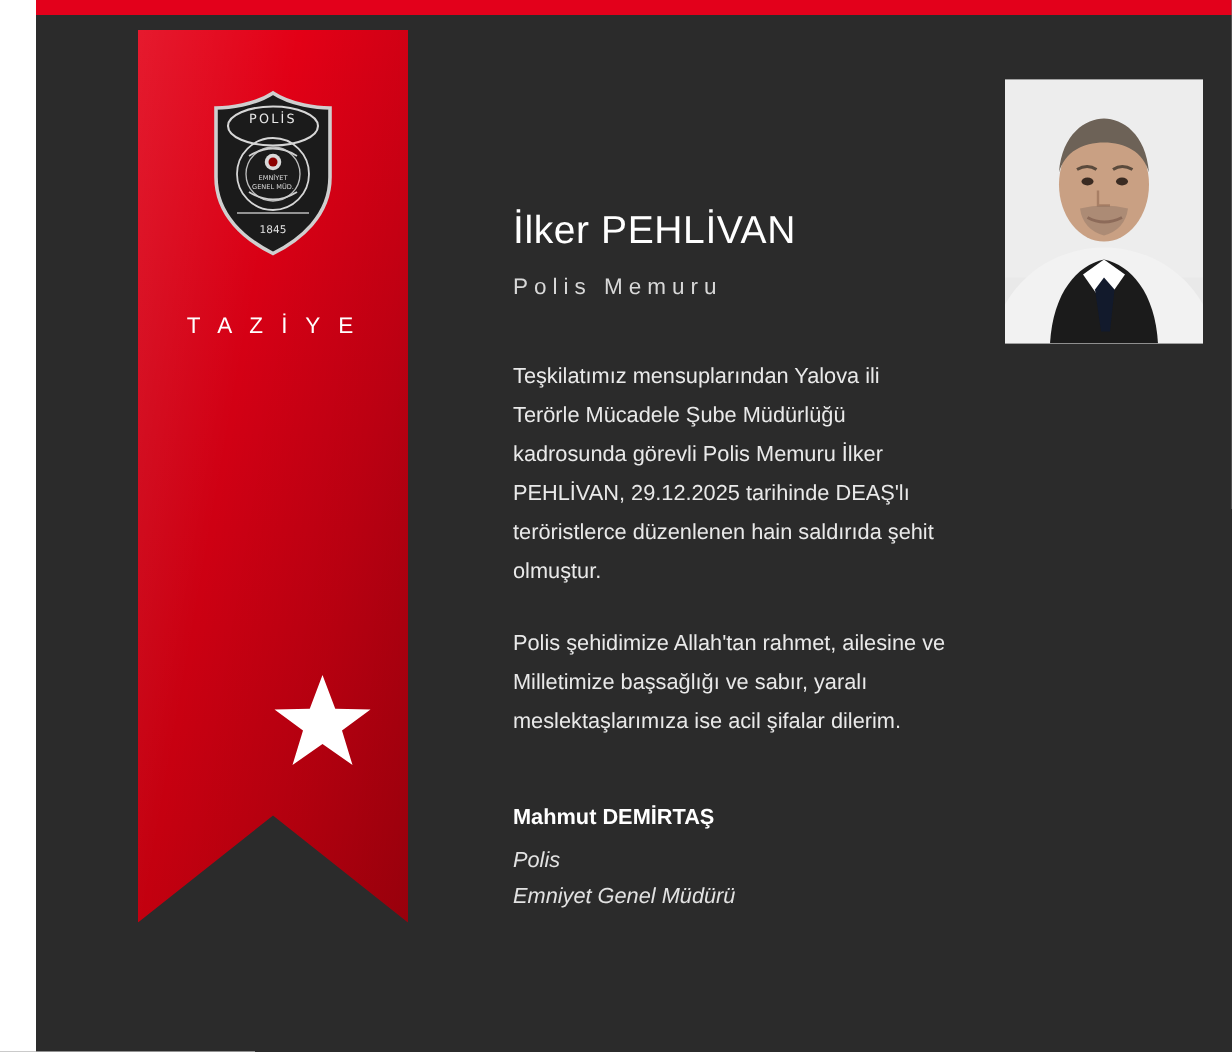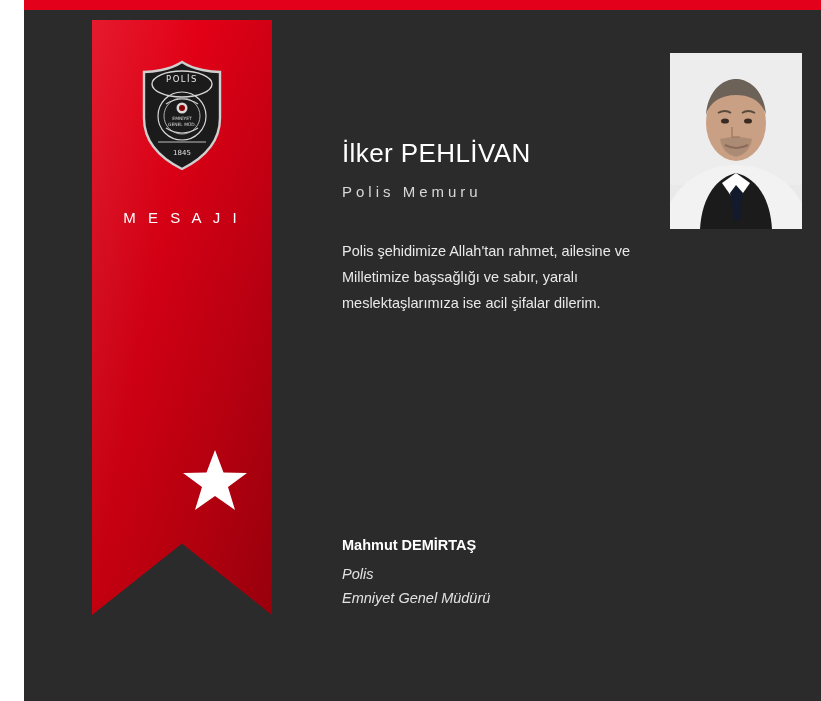--- a/index.html
+++ b/index.html
@@ -180,21 +180,21 @@
             <path d="M30 68 Q46 78, 62 68" fill="none" stroke="#cfcfcf" stroke-width="1.2"></path>
             <text x="46" y="60" text-anchor="middle" font-family="DejaVu Sans, sans-serif" font-size="4.4" fill="#dcdcdc">EMNİYET</text>
             <text x="46" y="66" text-anchor="middle" font-family="DejaVu Sans, sans-serif" font-size="4.4" fill="#dcdcdc">GENEL MÜD.</text>
             <path d="M22 82 L70 82" stroke="#bdbdbd" stroke-width="1"></path>
             <text x="46" y="95" text-anchor="middle" font-family="DejaVu Sans, sans-serif" font-size="7" fill="#e2e2e2">1845</text>
           </g>
         </svg>
       </div>
 
       <div class="taziye">
-        <div>M E S A J I</div>
+        <div>T A Z İ Y E</div>
       </div>
 
       <div class="flagmark">
         <svg viewBox="0 0 150 120" width="150" height="120" xmlns="http://www.w3.org/2000/svg">
           <path d="M72 8 A52 52 0 1 0 72 112 A42 42 0 1 1 72 8 Z" fill="#ffffff"></path>
           <path d="M108 35 L116.5 57.5 L140 58 L121 72 L128 95 L108 81 L88 95 L95 72 L76 58 L99.5 57.5 Z" fill="#ffffff"></path>
         </svg>
       </div>
     </div>
 
@@ -216,20 +216,21 @@
         <path d="M55 92 Q66 98, 78 92" stroke="#8e6550" stroke-width="2" fill="none"></path>
         <path d="M50 86 Q66 82, 82 86 Q80 100, 66 104 Q52 100, 50 86 Z" fill="#8a7264" opacity="0.45"></path>
       </svg>
     </div>
 
     <div class="content">
       <div class="name">İlker PEHLİVAN</div>
       <div class="rank">Polis Memuru</div>
 
       <div class="body-text">
+        <p>Teşkilatımız mensuplarından Yalova ili Terörle Mücadele Şube Müdürlüğü kadrosunda görevli Polis Memuru İlker PEHLİVAN, 29.12.2025 tarihinde DEAŞ'lı teröristlerce düzenlenen hain saldırıda şehit olmuştur.</p>
         <p>Polis şehidimize Allah'tan rahmet, ailesine ve Milletimize başsağlığı ve sabır, yaralı meslektaşlarımıza ise acil şifalar dilerim.</p>
       </div>
 
       <div class="signature">
         <div class="sig-name">Mahmut DEMİRTAŞ</div>
         <div class="sig-title">Polis</div>
         <div class="sig-title">Emniyet Genel Müdürü</div>
       </div>
     </div>
 

